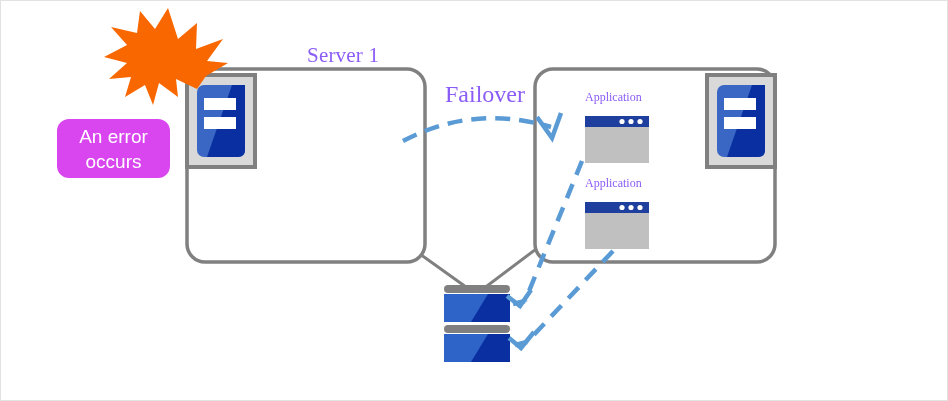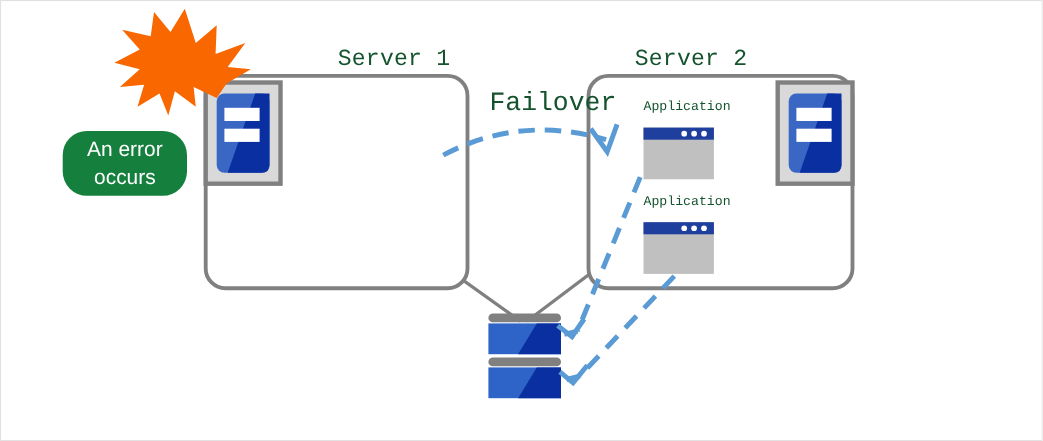--- a/index.html
+++ b/index.html
@@ -21,41 +21,41 @@
   }
   .svg-layer {
     position: absolute;
     left: 0;
     top: 0;
     width: 948px;
     height: 401px;
   }
   .lbl {
     position: absolute;
-    color: #14532d;
-    font-family: Liberation Mono, monospace;
+    color: #8b5cf6;
+    font-family: Liberation Serif, serif;
     white-space: nowrap;
   }
   .server-title {
     font-size: 21px;
     letter-spacing: 0.2px;
   }
   .failover-label {
     font-size: 24px;
   }
   .app-label {
     font-size: 12px;
   }
   .disk-label {
     font-size: 21px;
   }
   .error-box {
     position: absolute;
-    background: #15803d;
-    border-radius: 22px;
+    background: #d946ef;
+    border-radius: 12px;
     color: #ffffff;
     font-size: 19px;
     line-height: 25px;
     text-align: center;
     display: flex;
     flex-direction: column;
     align-items: center;
     justify-content: center;
   }
   .error-line { display: block; }
@@ -140,21 +140,20 @@
     <g>
       <path d="M 612 250 L 526 341" fill="none" stroke="#5B9BD5" stroke-width="4.5" stroke-dasharray="15 10" stroke-linecap="butt"></path>
       <path d="M 508 337 L 520 347 L 533 331" fill="none" stroke="#5B9BD5" stroke-width="4.5" stroke-linecap="butt" stroke-linejoin="miter"></path>
       <path d="M 514 344 L 526 341" fill="none" stroke="#5B9BD5" stroke-width="4.5"></path>
     </g>
 
   </svg>
 
   <div class="lbl server-title" style="left:306px; top:42px;">Server 1</div>
 
-  <div class="lbl server-title" style="left:576px; top:42px;">Server 2</div>
 
   <div class="lbl failover-label" style="left:444px; top:80px;">Failover</div>
 
   <div class="lbl app-label" style="left:584px; top:89px;">Application</div>
 
   <div class="lbl app-label" style="left:584px; top:175px;">Application</div>
 
 
   <div class="error-box" style="left:56px; top:118px; width:113px; height:59px;">
     <span class="error-line">An error</span>

